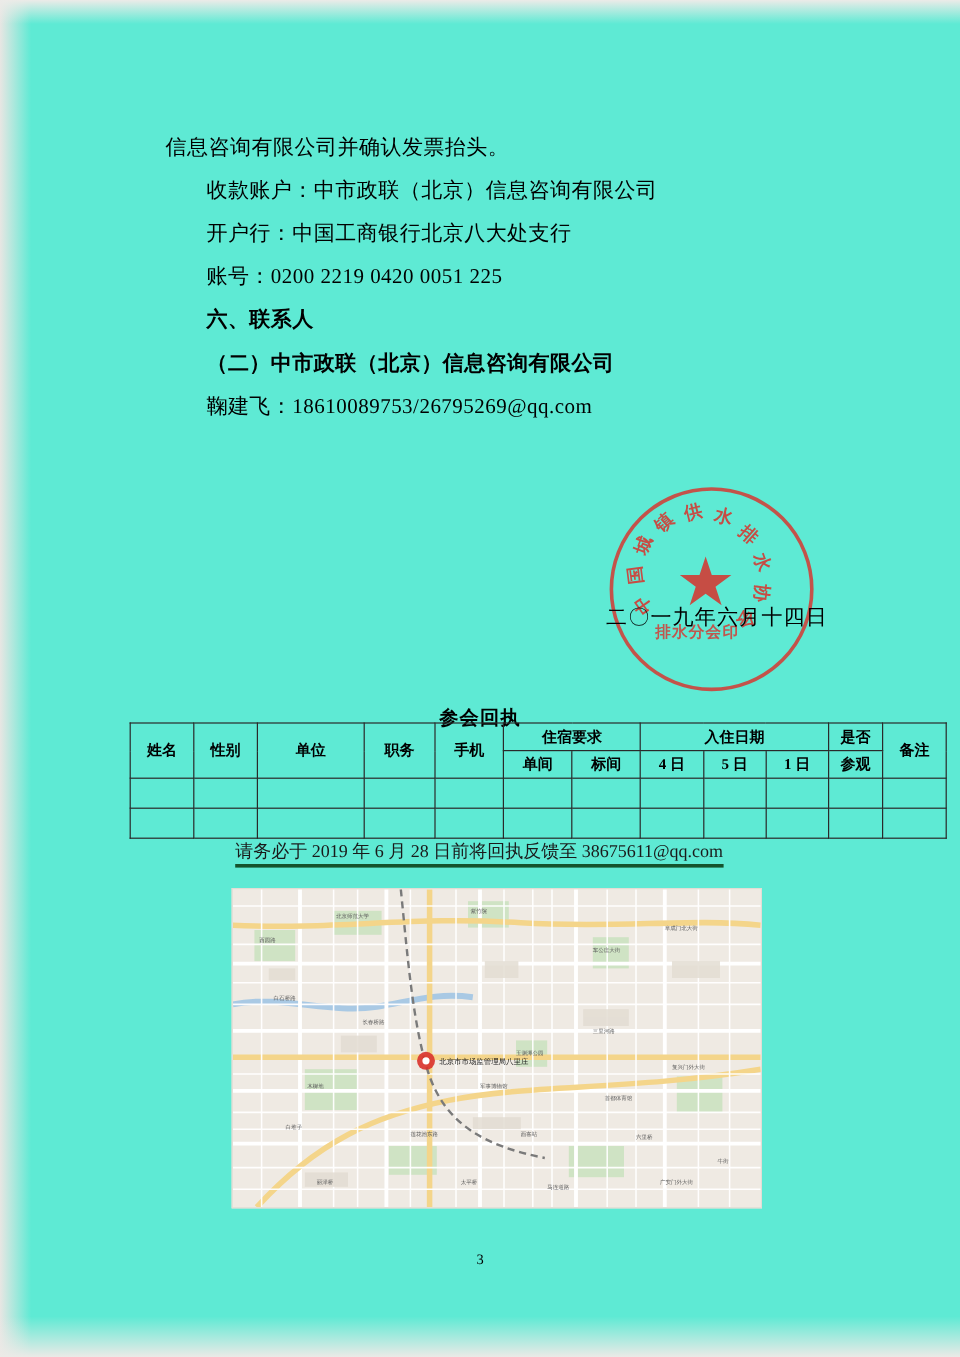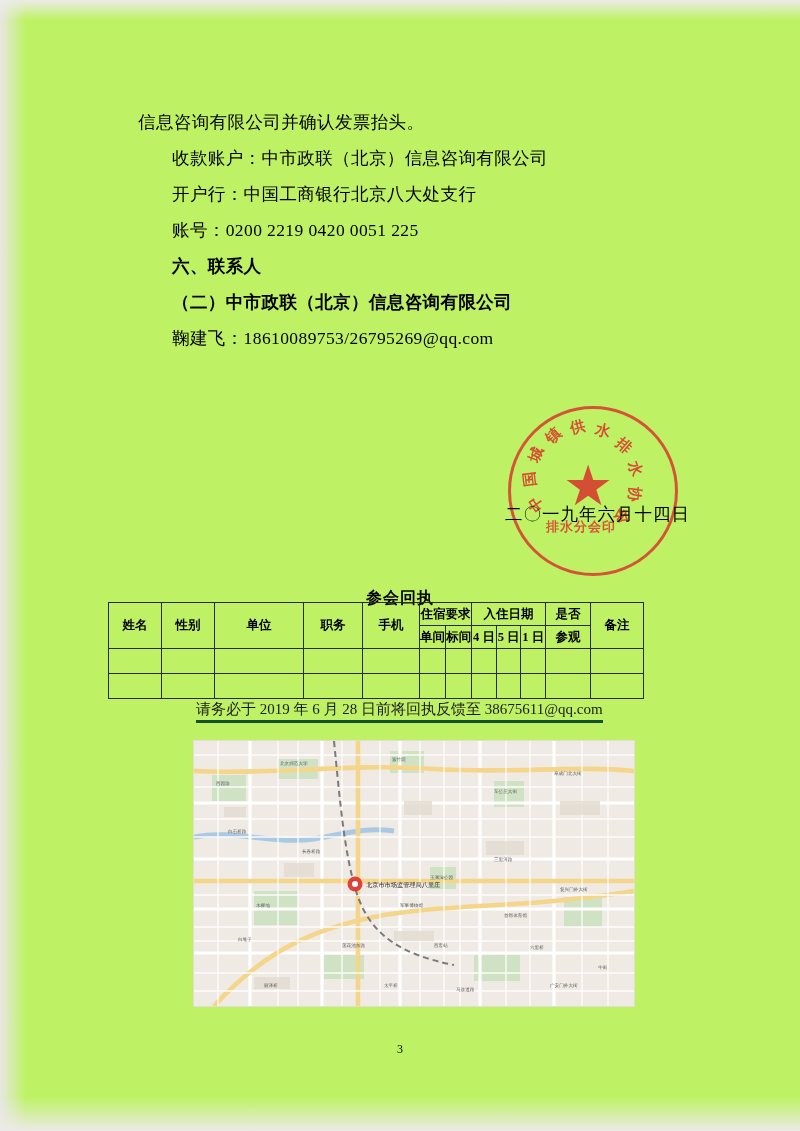--- a/index.html
+++ b/index.html
@@ -13,21 +13,21 @@
     position: relative;
     font-family: "Liberation Serif", serif;
     color: #000;
     overflow: hidden;
   }
   .page {
     position: absolute;
     left: 0; top: 0;
     width: 800px;
     height: 1131px;
-    background: #bef264;
+    background: #5eead4;
   }
   
   .scan-edge-left {
     position: absolute; left: 0; top: 0; width: 26px; height: 1131px;
     background: linear-gradient(to right, #e8e6e3, rgba(253,253,252,0));
     pointer-events: none;
   }
   .scan-edge-top {
     position: absolute; left: 0; top: 0; width: 800px; height: 20px;
     background: linear-gradient(to bottom, #ecebe8, rgba(253,253,252,0));
@@ -124,21 +124,21 @@
     text-align: center;
     font-size: 16px;
     font-weight: bold;
     letter-spacing: 1px;
     margin-top: 28px;
   }
   table.receipt {
     position: absolute;
     left: 108px;
     top: 602px;
-    width: 536px;
+    width: 681px;
     border-collapse: collapse;
     font-size: 12.5px;
     padding-left: 46px;
   }
   table.receipt td, table.receipt th {
     border: 1px solid #2a2a2a;
     text-align: center;
     font-weight: bold;
     padding: 0;
     height: 22px;

